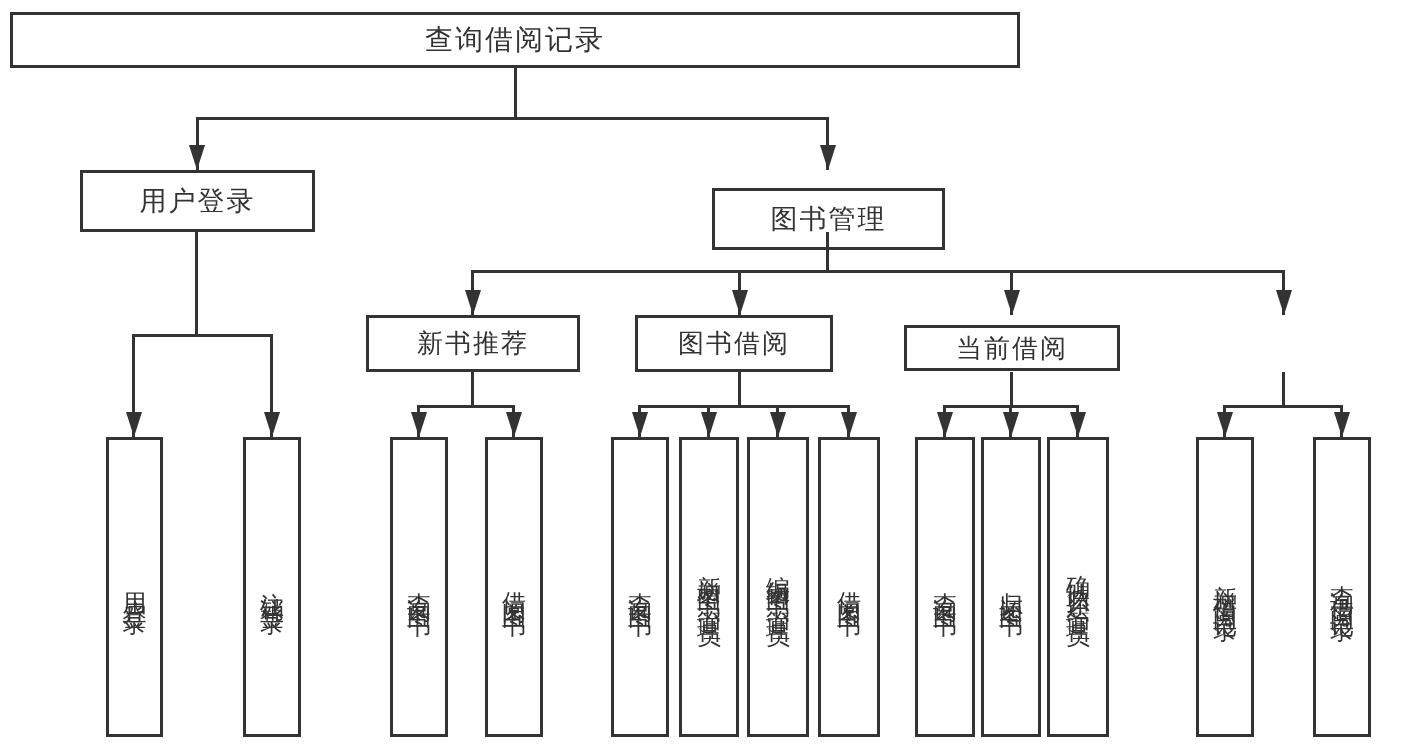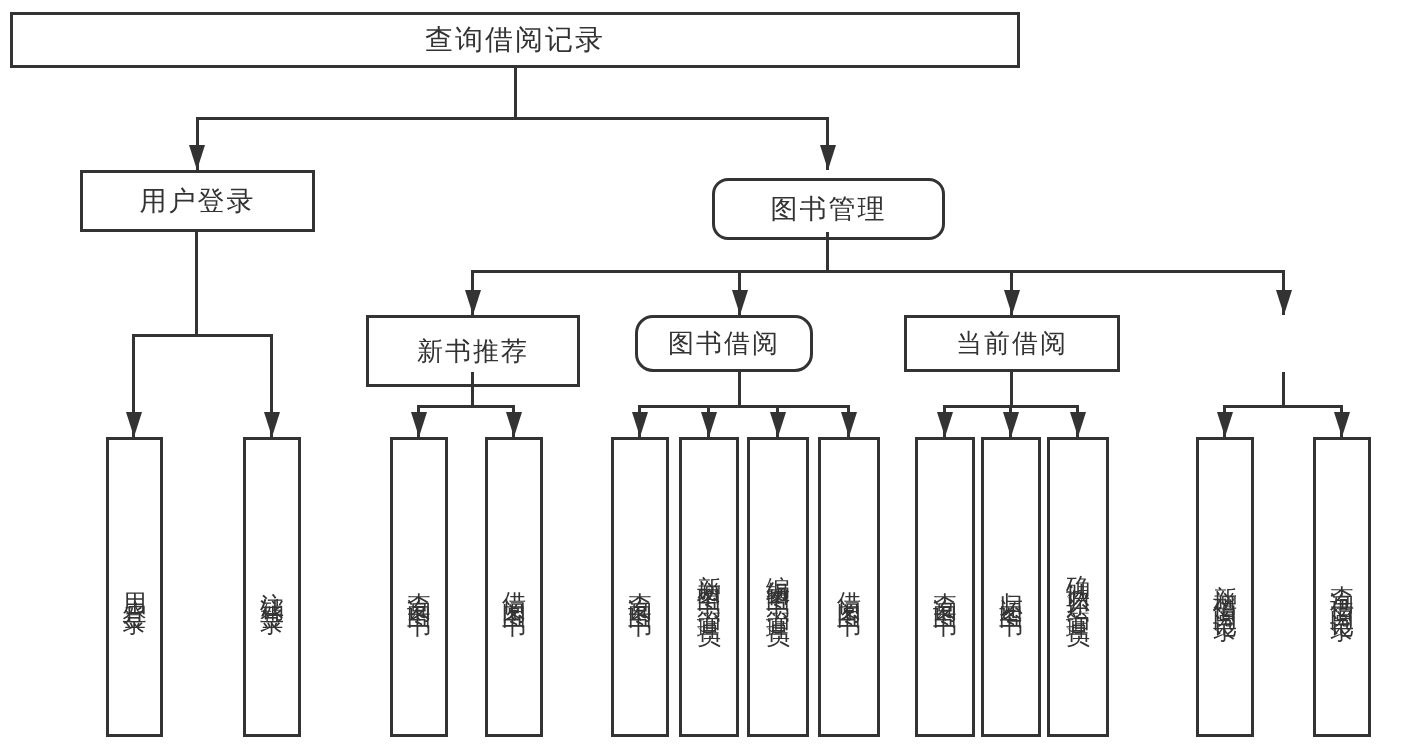--- a/index.html
+++ b/index.html
@@ -63,43 +63,43 @@
   <div class="box root" style="left:10px;top:12px;width:1010px;height:56px;">查询借阅记录</div>
 
   <div class="vline" style="left:514px;top:68px;height:51px;"></div>
   <div class="hline" style="left:196px;top:117px;width:633px;"></div>
   <div class="vline" style="left:196px;top:117px;height:53px;"></div>
   <div class="vline" style="left:826px;top:117px;height:53px;"></div>
   <div class="arrow" style="left:189px;top:145px;"></div>
   <div class="arrow" style="left:820px;top:145px;"></div>
 
   <div class="box l2" style="left:80px;top:170px;width:235px;height:62px;">用户登录</div>
-  <div class="box l2" style="left:712px;top:178px;width:233px;height:62px;border-radius:16px;">图书管理</div>
+  <div class="box l2" style="left:712px;top:188px;width:233px;height:62px;">图书管理</div>
 
   <div class="vline" style="left:195px;top:232px;height:104px;"></div>
   <div class="hline" style="left:132px;top:334px;width:141px;"></div>
   <div class="vline" style="left:132px;top:336px;height:101px;"></div>
   <div class="vline" style="left:270px;top:336px;height:101px;"></div>
   <div class="arrow" style="left:126px;top:412px;"></div>
   <div class="arrow" style="left:264px;top:412px;"></div>
 
   <div class="vline" style="left:826px;top:232px;height:40px;"></div>
   <div class="hline" style="left:471px;top:270px;width:814px;"></div>
   <div class="vline" style="left:471px;top:272px;height:43px;"></div>
   <div class="vline" style="left:738px;top:272px;height:43px;"></div>
   <div class="vline" style="left:1010px;top:272px;height:43px;"></div>
   <div class="vline" style="left:1282px;top:272px;height:43px;"></div>
   <div class="arrow" style="left:465px;top:290px;"></div>
   <div class="arrow" style="left:732px;top:290px;"></div>
   <div class="arrow" style="left:1004px;top:290px;"></div>
   <div class="arrow" style="left:1276px;top:290px;"></div>
 
-  <div class="box l3" style="left:366px;top:315px;width:214px;height:72px;">新书推荐</div>
-  <div class="box l3" style="left:635px;top:315px;width:178px;height:57px;border-radius:18px;">图书借阅</div>
-  <div class="box l3" style="left:904px;top:315px;width:216px;height:57px;">当前借阅</div>
+  <div class="box l3" style="left:366px;top:315px;width:214px;height:57px;">新书推荐</div>
+  <div class="box l3" style="left:635px;top:315px;width:198px;height:57px;">图书借阅</div>
+  <div class="box l3" style="left:904px;top:325px;width:216px;height:46px;">当前借阅</div>
 
   <div class="vline" style="left:471px;top:372px;height:35px;"></div>
   <div class="hline" style="left:417px;top:405px;width:98px;"></div>
   <div class="vline" style="left:417px;top:407px;height:30px;"></div>
   <div class="vline" style="left:512px;top:407px;height:30px;"></div>
   <div class="arrow" style="left:411px;top:412px;"></div>
   <div class="arrow" style="left:506px;top:412px;"></div>
 
   <div class="vline" style="left:738px;top:372px;height:35px;"></div>
   <div class="hline" style="left:638px;top:405px;width:212px;"></div>

